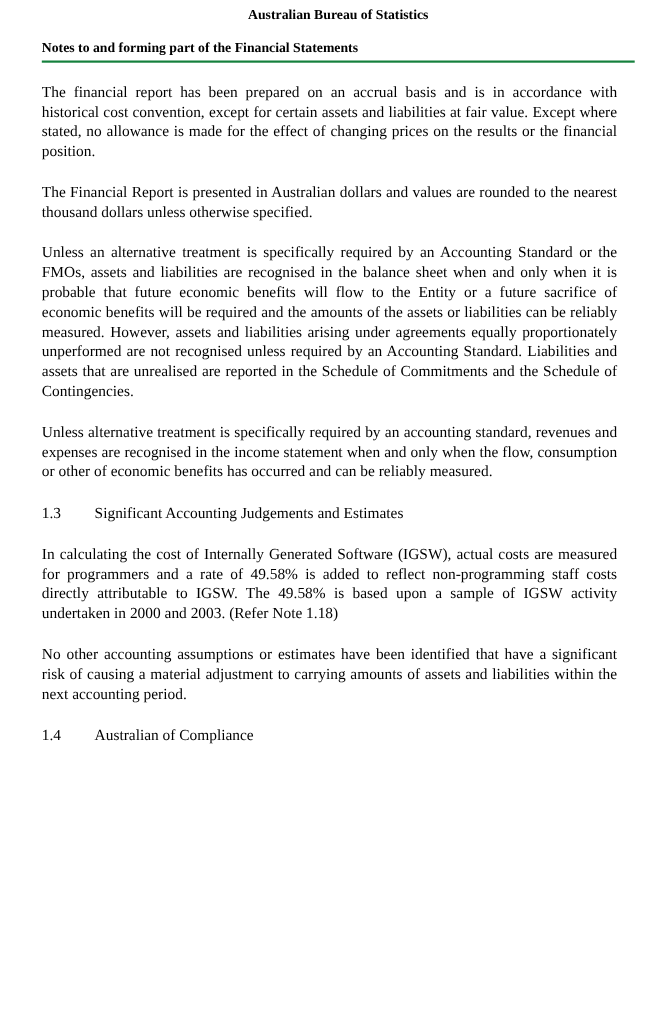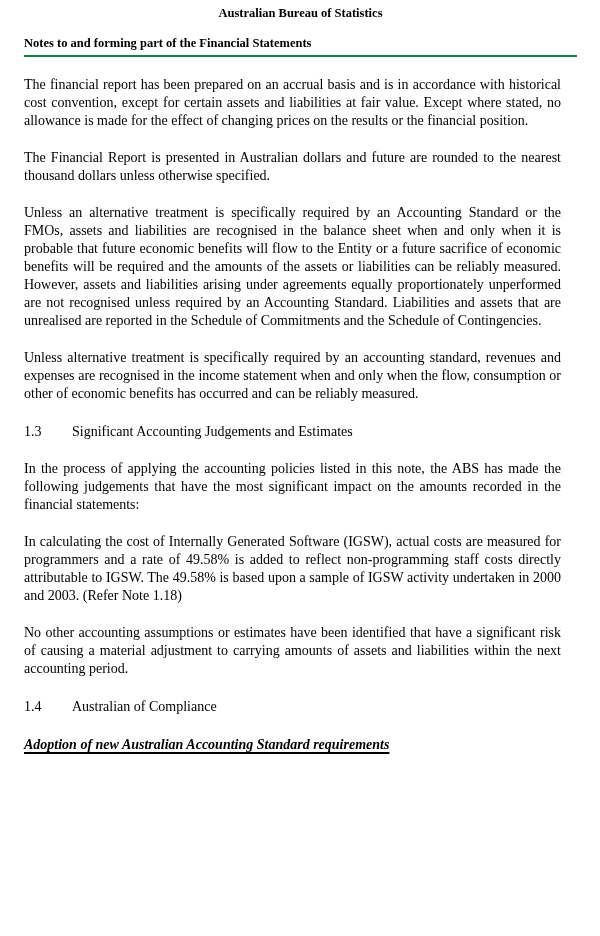--- a/index.html
+++ b/index.html
@@ -7,21 +7,21 @@
     margin: 0; padding: 0;
     background: #ffffff;
   }
   .page {
     position: relative;
     width: 600px;
     height: 928px;
     background: #ffffff;
     color: #000000;
     font-family: "Liberation Serif", "DejaVu Serif", serif;
-    padding: 6px 23px 0 24px;
+    padding: 6px 23px 0 38px;
     overflow: hidden;
   }
   .org-title {
     text-align: center;
     font-weight: bold;
     font-size: 12.5px;
     line-height: 14px;
     margin: 0 0 16px 0;
   }
   .doc-title {
@@ -64,38 +64,34 @@
 <body>
 
 <div class="page">
 
   <div class="org-title">Australian Bureau of Statistics</div>
 
   <div class="doc-title">Notes to and forming part of the Financial Statements</div>
 
   <p class="para">The financial report has been prepared on an accrual basis and is in accordance with historical cost convention, except for certain assets and liabilities at fair value. Except where stated, no allowance is made for the effect of changing prices on the results or the financial position.</p>
 
-  <p class="para">The Financial Report is presented in Australian dollars and future are rounded to the nearest thousand dollars unless otherwise specified.</p>
+  <p class="para">The Financial Report is presented in Australian dollars and values are rounded to the nearest thousand dollars unless otherwise specified.</p>
 
   <p class="para">Unless an alternative treatment is specifically required by an Accounting Standard or the FMOs, assets and liabilities are recognised in the balance sheet when and only when it is probable that future economic benefits will flow to the Entity or a future sacrifice of economic benefits will be required and the amounts of the assets or liabilities can be reliably measured. However, assets and liabilities arising under agreements equally proportionately unperformed are not recognised unless required by an Accounting Standard.  Liabilities and assets that are unrealised are reported in the Schedule of Commitments and the Schedule of Contingencies.</p>
 
   <p class="para">Unless alternative treatment is specifically required by an accounting standard, revenues and expenses are recognised in the income statement when and only when the flow, consumption or other of economic benefits has occurred and can be reliably measured.</p>
 
   <div class="section-heading">
     <span class="sec-num">1.3</span><span class="sec-title">Significant Accounting Judgements and Estimates</span>
   </div>
 
-  <p class="para">In the process of applying the accounting policies listed in this note, the ABS has made the following judgements that have the most significant impact on the amounts recorded in the financial statements:</p>
 
   <p class="para">In calculating the cost of Internally Generated Software (IGSW), actual costs are measured for programmers and a rate of 49.58% is added to reflect non-programming staff costs directly attributable to IGSW.  The 49.58% is based upon a sample of IGSW activity undertaken in 2000 and 2003. (Refer Note 1.18)</p>
 
   <p class="para">No other accounting assumptions or estimates have been identified that have a significant risk of causing a material adjustment to carrying amounts of assets and liabilities within the next accounting period.</p>
 
   <div class="section-heading">
     <span class="sec-num">1.4</span><span class="sec-title">Australian of Compliance</span>
   </div>
 
-  <div class="sub-heading">
-    <span>Adoption of new Australian Accounting Standard requirements</span>
-  </div>
 
 
 </div>
 
 </body></html>

